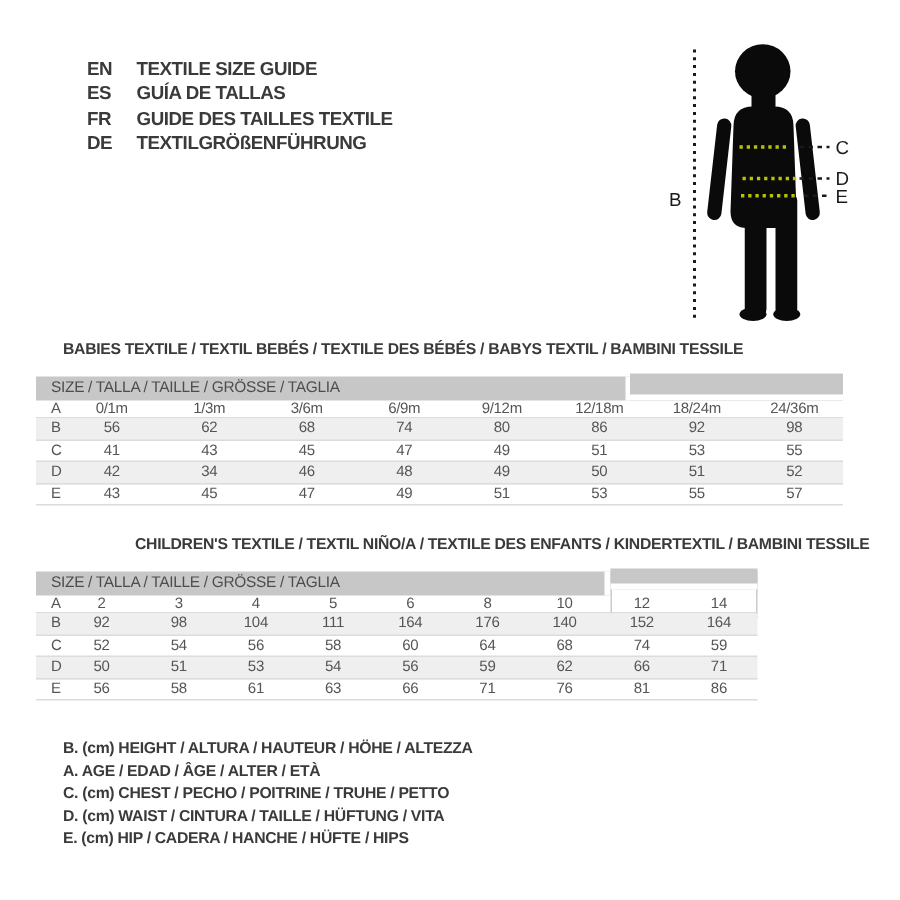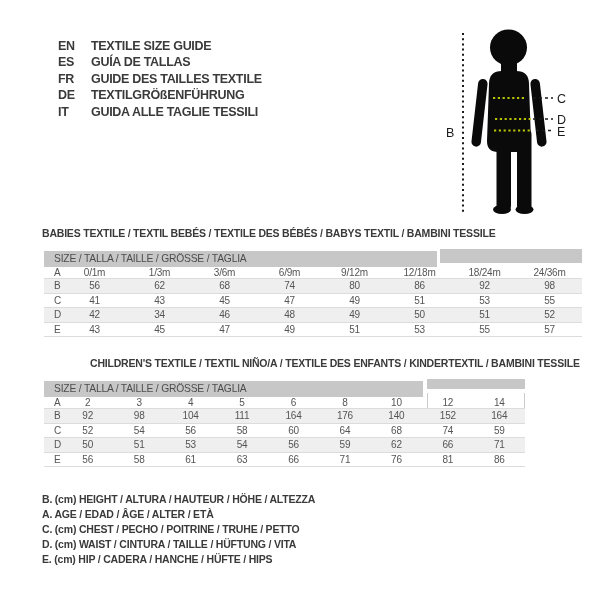--- a/index.html
+++ b/index.html
@@ -13,21 +13,21 @@
     font-size:12.5px;font-weight:bold;letter-spacing:-0.3px;color:#3a3a3a;}
   .lang-code{width:33px;}
   
   .figure{position:absolute;left:430px;top:10px;width:170px;height:210px;}
   
   .section-title{position:absolute;left:42px;font-size:10.5px;font-weight:bold;
     letter-spacing:-0.2px;color:#3a3a3a;white-space:nowrap;}
   .title-babies{top:227px;}
   .title-children{top:357px;margin-left:48px;}
   
-  .size-table{position:absolute;left:44px;font-size:10px;color:#555555;letter-spacing:-0.2px;}
+  .size-table{position:absolute;left:24px;font-size:10px;color:#555555;letter-spacing:-0.2px;}
   .table-header{position:relative;z-index:0;height:16px;line-height:16px;background:#c7c7c7;
     padding-left:10px;box-sizing:border-box;color:#4d4d4d;font-size:10.3px;}
   .table-rows{position:relative;z-index:2;}
   .t-row{display:grid;grid-template-columns:18px repeat(var(--cols),1fr);
     height:14.5px;line-height:13.5px;box-sizing:border-box;
     border-bottom:1px solid #dcdcdc;align-items:center;}
   .t-row.first{height:12px;line-height:11px;}
   .t-row.shaded{background:#efefef;}
   .t-label{padding-left:10px;text-align:left;}
   .t-cell{text-align:center;}
@@ -53,24 +53,20 @@
     <span class="lang-code">ES</span>
     <span class="lang-label">GUÍA DE TALLAS</span>
   </div>
   <div class="lang-row">
     <span class="lang-code">FR</span>
     <span class="lang-label">GUIDE DES TAILLES TEXTILE</span>
   </div>
   <div class="lang-row">
     <span class="lang-code">DE</span>
     <span class="lang-label">TEXTILGRÖßENFÜHRUNG</span>
-  </div>
-  <div class="lang-row">
-    <span class="lang-code">IT</span>
-    <span class="lang-label">GUIDA ALLE TAGLIE TESSILI</span>
   </div>
 </div>
 
 <svg class="figure" viewBox="430 10 170 210" xmlns="http://www.w3.org/2000/svg">
 
   <line x1="463" y1="33" x2="463" y2="213" stroke="#1a1a1a" stroke-width="2" stroke-dasharray="2 3.2"></line>
 
   <g fill="#0a0a0a">
     <ellipse cx="508.5" cy="47.5" rx="18.5" ry="18"></ellipse>
     <rect x="501" y="55" width="16" height="21"></rect>

